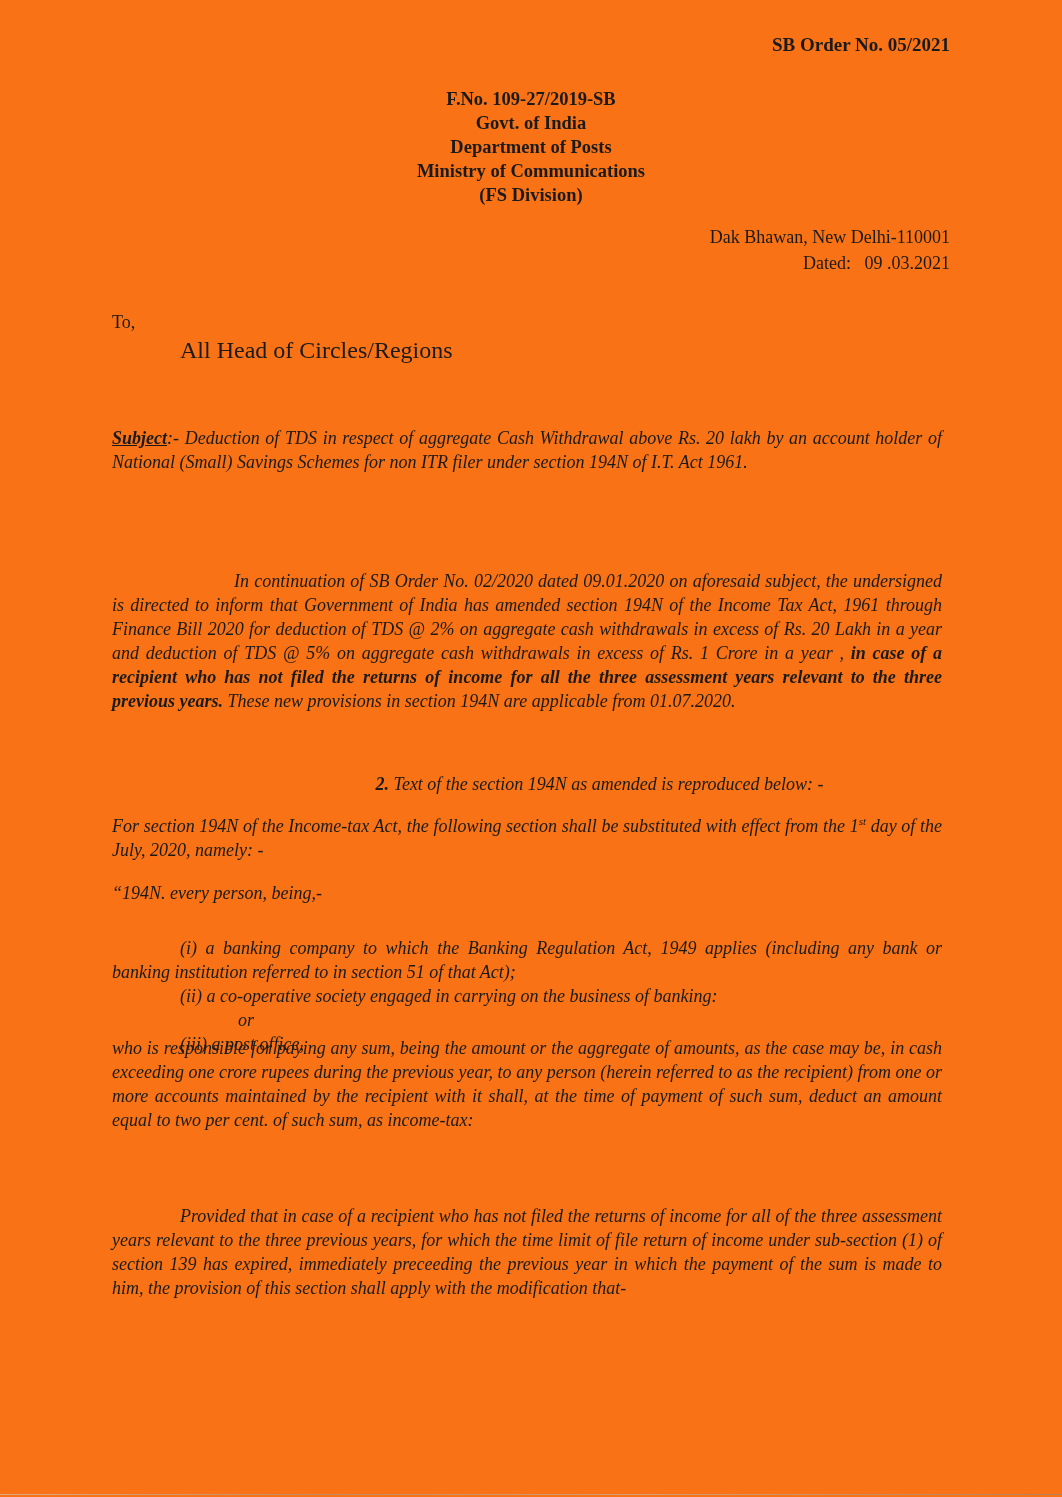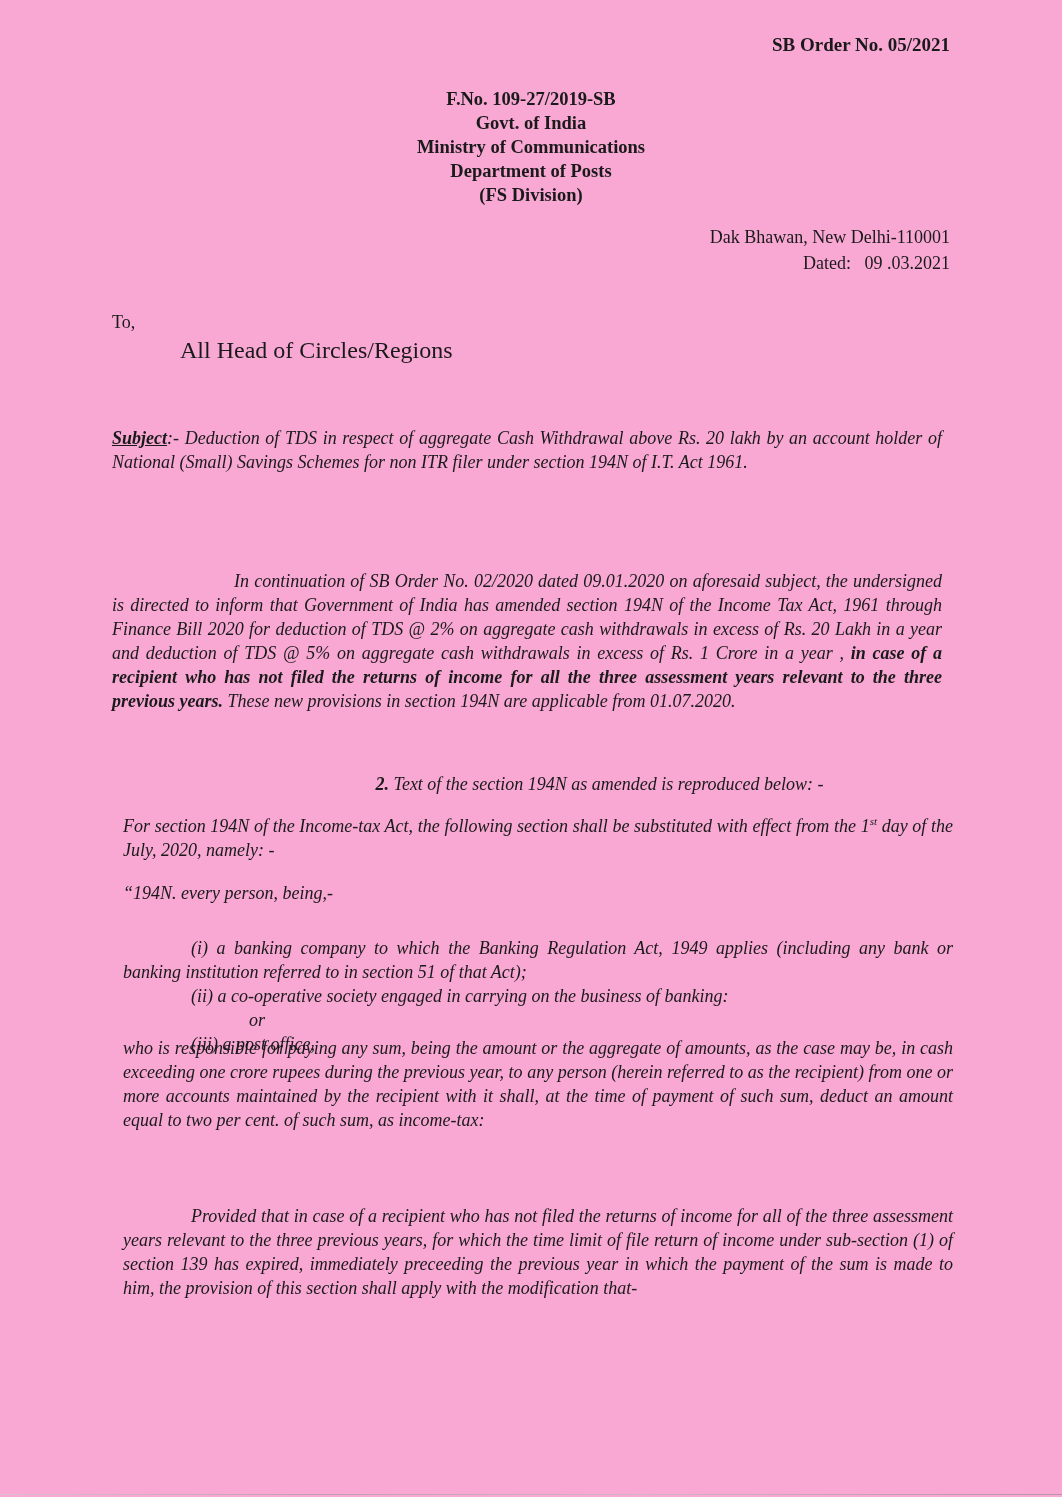--- a/index.html
+++ b/index.html
@@ -1,60 +1,60 @@
 <!DOCTYPE html>
 <html><head>
 <meta charset="utf-8">
 <style>
   html, body { margin: 0; padding: 0; background: #ffffff; }
   body {
     width: 1062px; height: 1497px; position: relative; overflow: hidden;
     font-family: "Liberation Serif", "DejaVu Serif", serif;
     color: #1a1a1a;
   }
-  .page { position: absolute; left: 0; top: 0; width: 1062px; height: 1497px; background: #f9a8d4; }
+  .page { position: absolute; left: 0; top: 0; width: 1062px; height: 1497px; background: #f97316; }
   .abs { position: absolute; white-space: nowrap; }
   .order-no { right: 112px; top: 34px; font-weight: bold; font-size: 19px; }
   .header-block { left: 0; width: 1062px; top: 87px; text-align: center; font-weight: bold; font-size: 18.5px; line-height: 24px; }
   .header-block div { }
   .addr { right: 112px; top: 224px; text-align: right; font-size: 18px; line-height: 26px; }
   .to { left: 112px; top: 312px; font-size: 18px; }
   .to-recipient { left: 180px; top: 337px; font-size: 24px; }
   .para { position: absolute; left: 112px; width: 830px; font-size: 18px; line-height: 24px; text-align: justify; font-style: italic; }
   .subject { top: 426px; }
   .subject .label { font-weight: bold; text-decoration: underline; }
   .salutation { top: 520px; }
   .p1 { top: 569px; }
   .indent { display: inline-block; width: 122px; }
   .indent-sm { display: inline-block; width: 68px; }
   .bold { font-weight: bold; }
   .p2 { top: 772px; text-align: center; }
-  .it { font-style: italic; margin-left: 11px; }
+  .it { font-style: italic; }
   .p3 { top: 814px; }
   .p4 { top: 881px; }
   .p5 { top: 936px; }
   .line { display: block; }
   .or { padding-left: 126px; }
   .p6 { top: 1036px; }
   .p7 { top: 1204px; }
   sup { font-size: 11px; line-height: 0; }
   .bottom-edge { position: absolute; left: 0; bottom: 2px; width: 1062px; height: 1px; background: linear-gradient(90deg, #ccc, #999 30%, #bbb 60%, #888); opacity: 0.6; }
 </style>
 </head>
 <body>
 
 <div class="page">
 
   <div class="abs order-no">SB Order No. 05/2021</div>
 
   <div class="abs header-block">
     <div>F.No. 109-27/2019-SB</div>
     <div>Govt. of India</div>
+    <div>Department of Posts</div>
     <div>Ministry of Communications</div>
-    <div>Department of Posts</div>
     <div>(FS Division)</div>
   </div>
 
   <div class="abs addr">
     <div>Dak Bhawan, New Delhi-110001</div>
     <div>
       <span>Dated:</span>&nbsp;&nbsp;
       <span>09 .03.2021</span>
     </div>
   </div>

